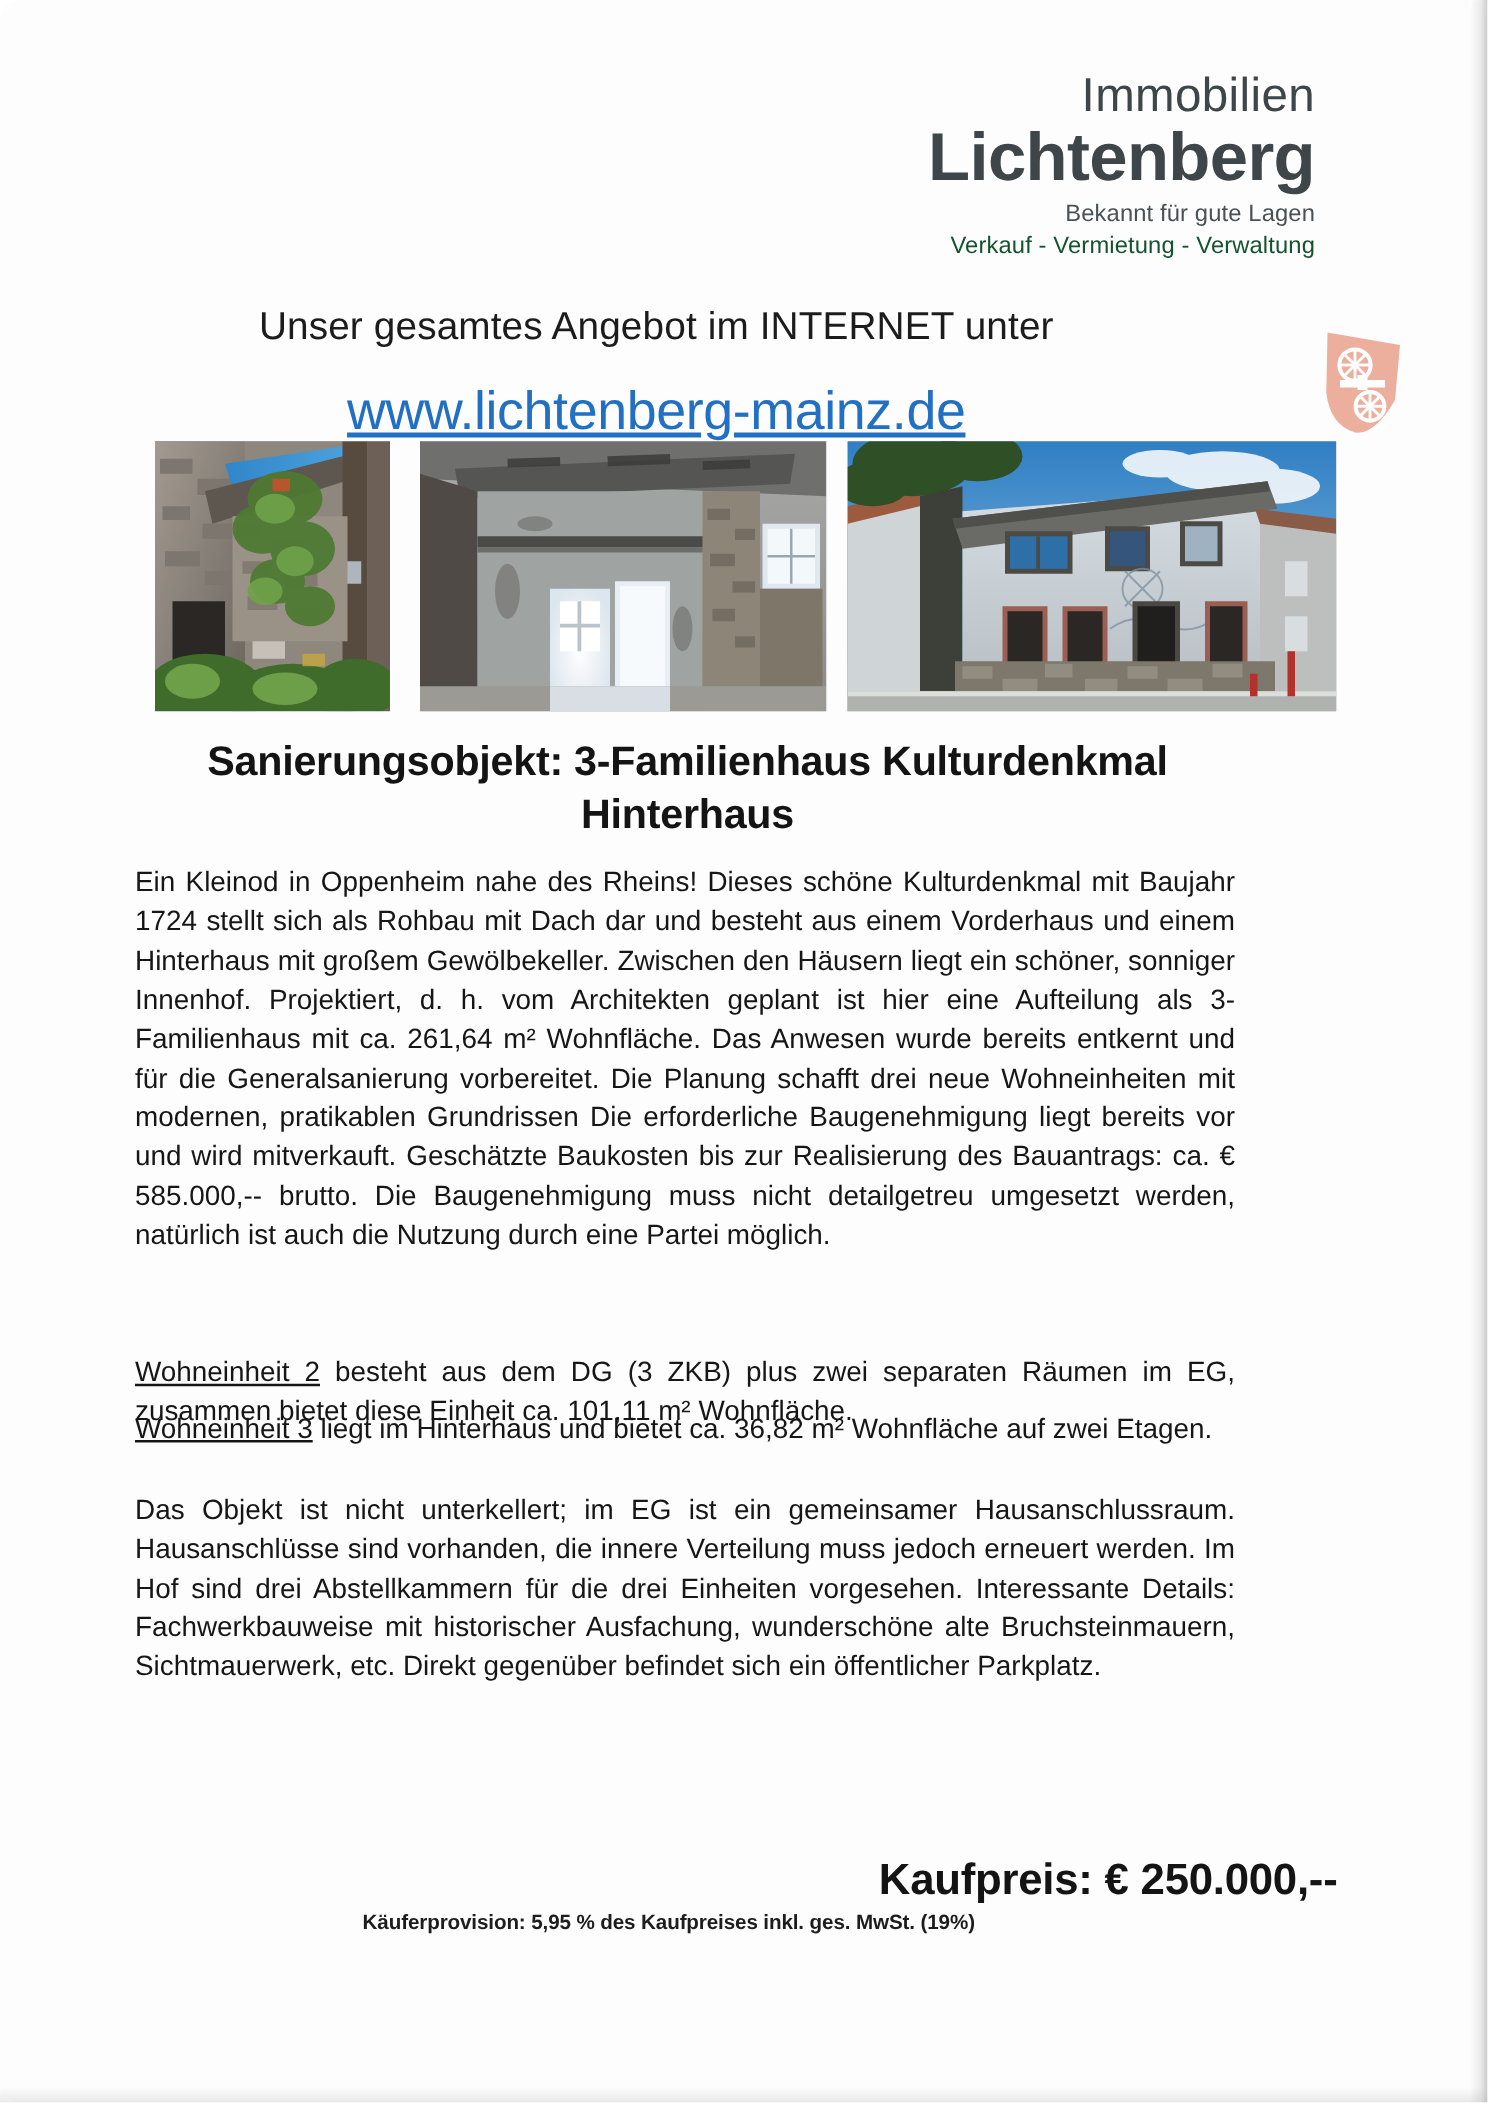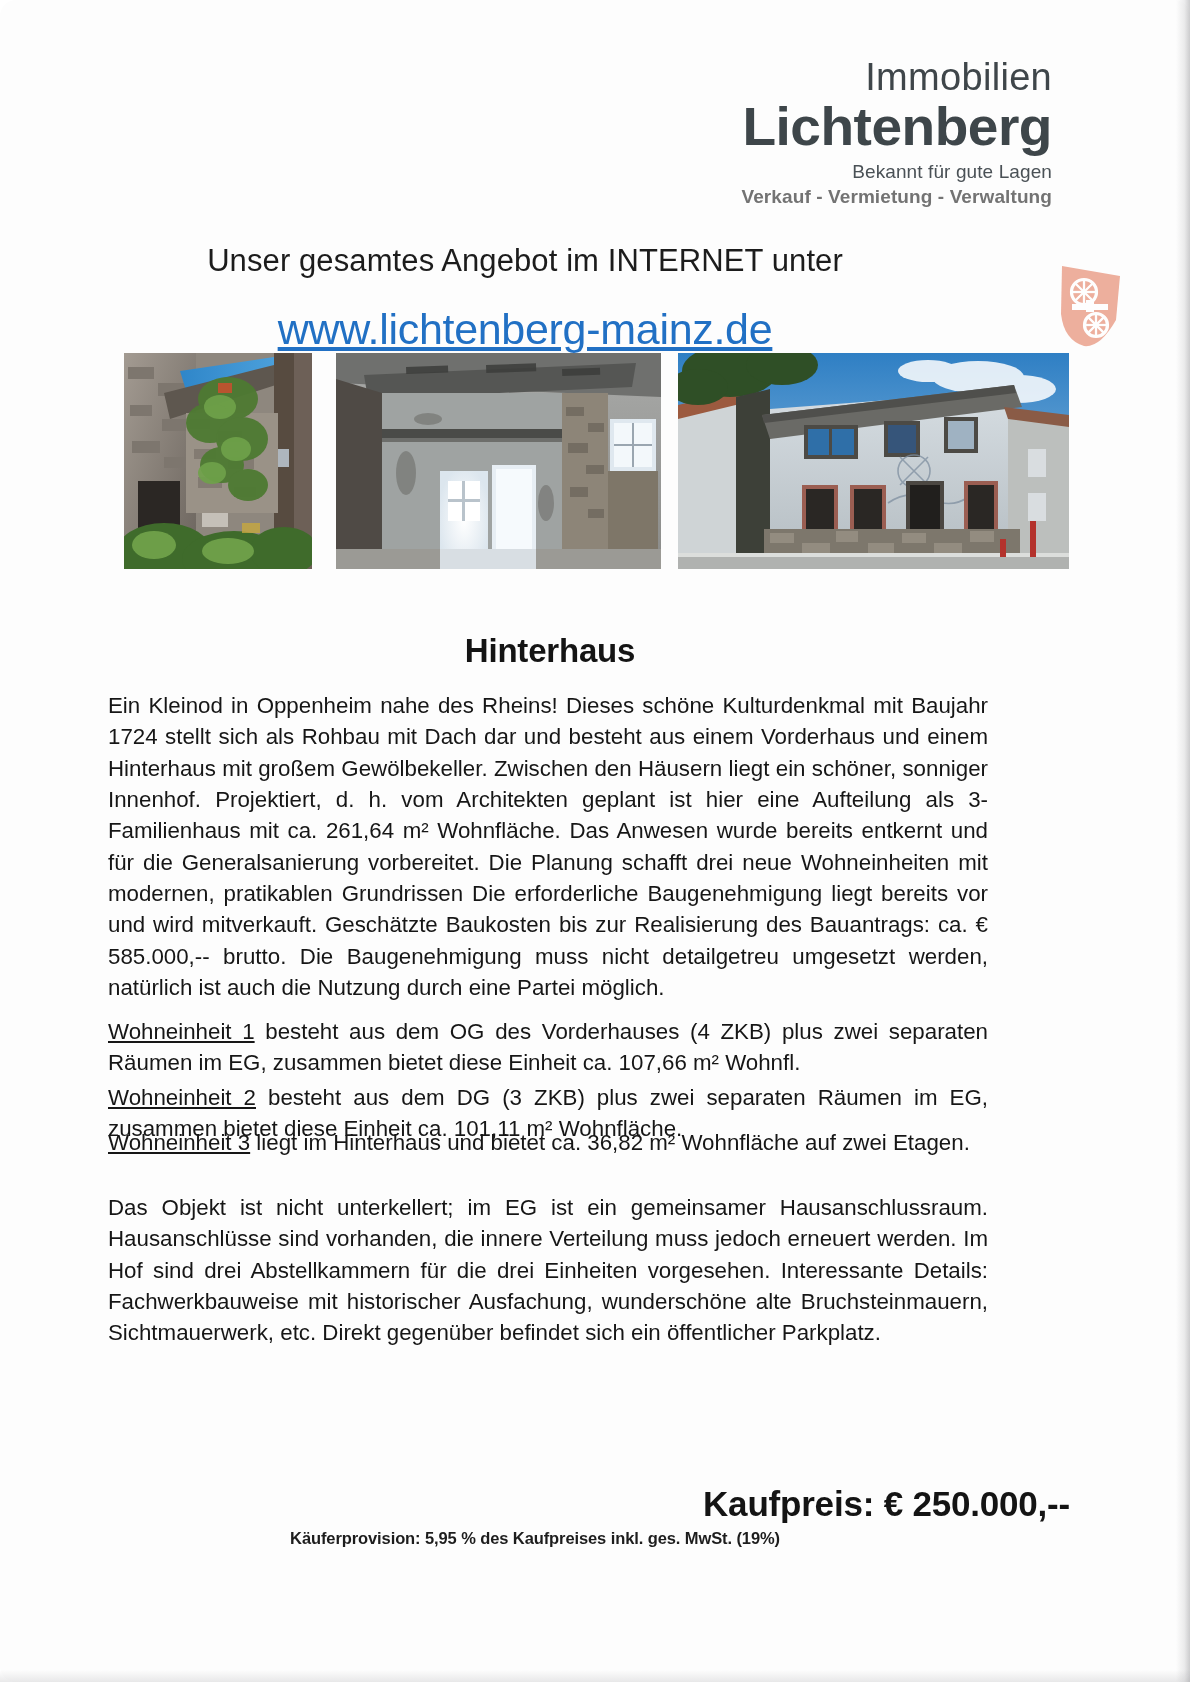--- a/index.html
+++ b/index.html
@@ -70,24 +70,23 @@
     transform-origin: right center;
   }
   .logo-tag1 {
     font-size: 19px;
     color: #4a5156;
     line-height: 1.35;
     letter-spacing: 0.1px;
   }
   .logo-tag2 {
     font-size: 19px;
-    color: #737373;
+    color: #14532d;
     line-height: 1.35;
     letter-spacing: 0.1px;
-    font-weight: bold;
   }
 
   
   .internet-line {
     position: absolute;
     top: 243px;
     left: 0;
     width: 1050px;
     text-align: center;
     font-size: 31px;
@@ -456,33 +455,28 @@
         <rect x="0" y="200" width="391" height="16" fill="#b0b2b0"></rect>
         <rect x="0" y="200" width="391" height="4" fill="#dcdedc"></rect>
 
         <rect x="352" y="168" width="6" height="36" fill="#b4322c"></rect>
         <rect x="322" y="186" width="6" height="18" fill="#b4322c"></rect>
       </svg>
     </div>
   </div>
 
   <div class="headline">
-    <br>
+    <span>Sanierungsobjekt: 3-Familienhaus Kulturdenkmal</span><br>
     <span>Hinterhaus</span>
   </div>
 
   <div class="body-text p-intro">
     <p>Ein Kleinod in Oppenheim nahe des Rheins! Dieses schöne Kulturdenkmal mit Baujahr 1724 stellt sich als Rohbau mit Dach dar und besteht aus einem Vorderhaus und einem Hinterhaus mit großem Gewölbekeller. Zwischen den Häusern liegt ein schöner, sonniger Innenhof. Projektiert, d. h. vom Architekten geplant ist hier eine Aufteilung als 3-Familienhaus mit ca. 261,64 m² Wohnfläche. Das Anwesen wurde bereits entkernt und für die Generalsanierung vorbereitet. Die Planung schafft drei neue Wohneinheiten mit modernen, pratikablen Grundrissen Die erforderliche Baugenehmigung liegt bereits vor und wird mitverkauft. Geschätzte Baukosten bis zur Realisierung des Bauantrags: ca. € 585.000,-- brutto. Die Baugenehmigung muss nicht detailgetreu umgesetzt werden, natürlich ist auch die Nutzung durch eine Partei möglich.</p>
   </div>
 
-  <div class="body-text p-unit1">
-    <p>
-      <span class="uline">Wohneinheit 1</span><span> besteht aus dem OG des Vorderhauses (4 ZKB) plus zwei separaten Räumen im EG, zusammen bietet diese Einheit ca. 107,66 m² Wohnfl.</span>
-    </p>
-  </div>
 
   <div class="body-text p-unit2">
     <p>
       <span class="uline">Wohneinheit 2</span><span> besteht aus dem DG (3 ZKB) plus zwei separaten Räumen im EG, zusammen bietet diese Einheit ca. 101,11 m² Wohnfläche.</span>
     </p>
   </div>
 
   <div class="body-text p-unit3">
     <p>
       <span class="uline">Wohneinheit 3</span><span> liegt im Hinterhaus und bietet ca. 36,82 m² Wohnfläche auf zwei Etagen.</span>

